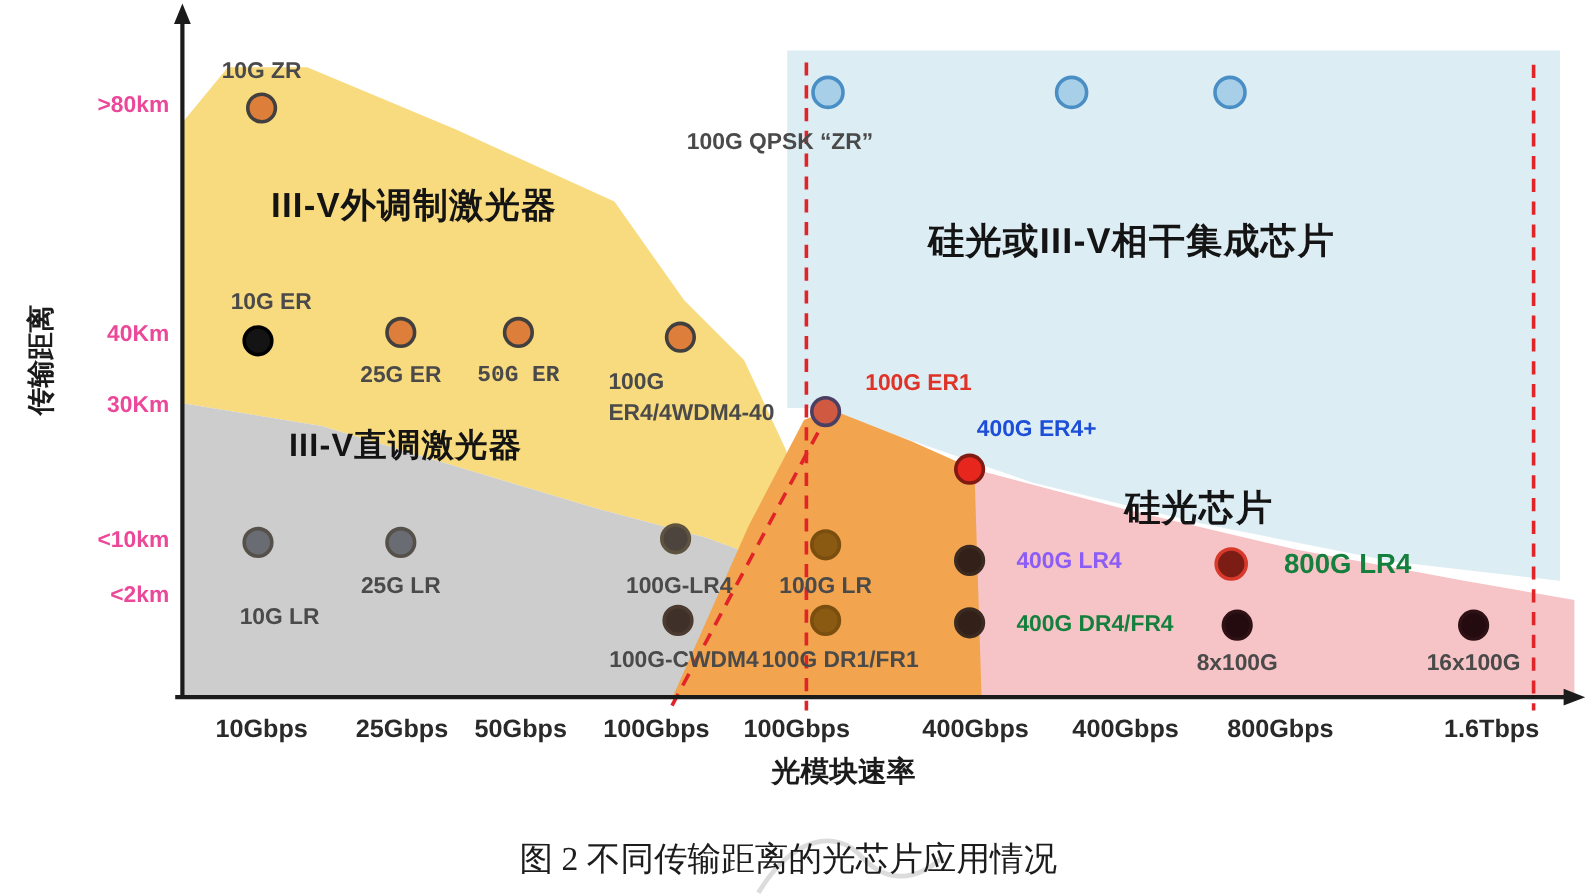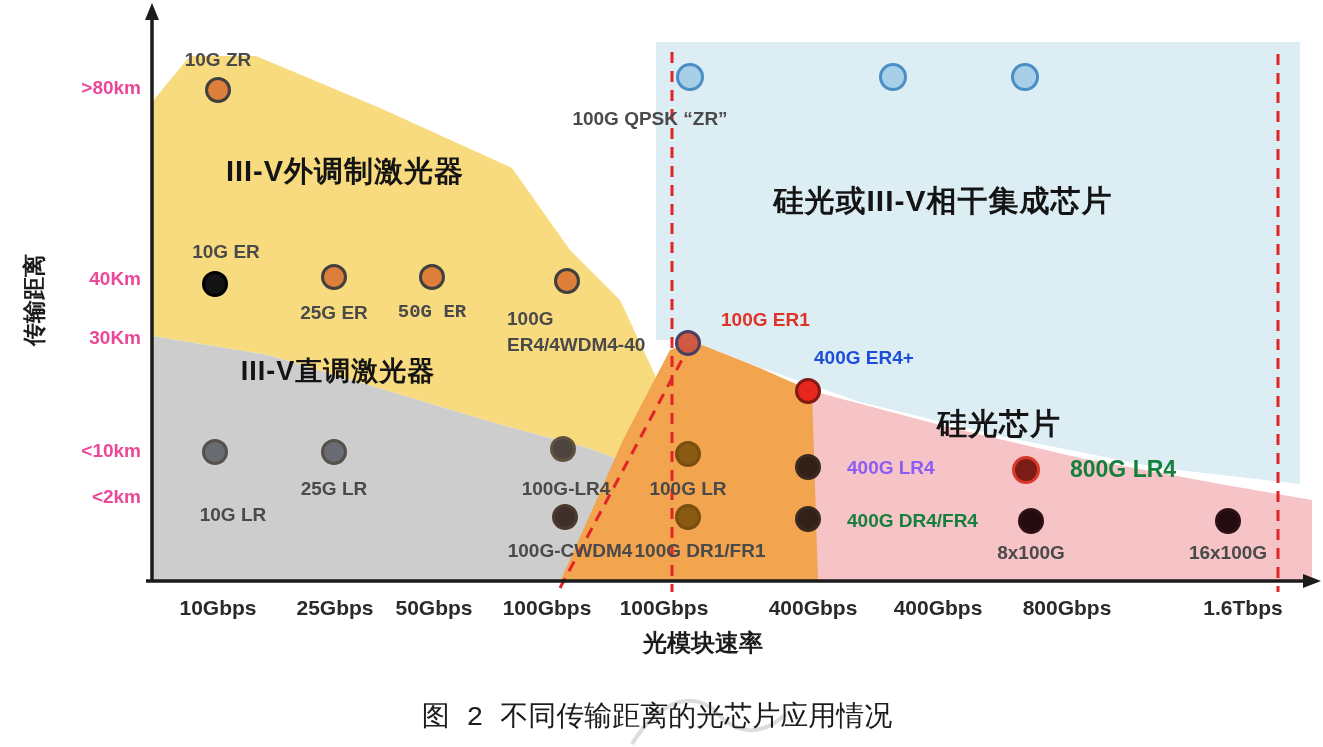--- a/index.html
+++ b/index.html
@@ -20,21 +20,21 @@
                 color:#141414;white-space:nowrap;letter-spacing:1px;}
   .tick-x{position:absolute;top:596px;transform:translateX(-50%);font-weight:700;
           font-size:21px;color:#2a2a2a;white-space:nowrap;}
   .tick-y{position:absolute;right:1182px;transform:translateY(-50%);font-weight:700;
           font-size:19px;color:#ec4899;text-align:right;white-space:nowrap;}
   .y-title{position:absolute;left:34px;top:300px;transform:translate(-50%,-50%) rotate(-90deg);
            font-weight:700;font-size:23px;color:#1b1b1b;white-space:nowrap;}
   .x-title{position:absolute;left:703px;top:643px;transform:translate(-50%,-50%);
            font-weight:700;font-size:24px;color:#1b1b1b;white-space:nowrap;}
   .caption{position:absolute;left:657px;top:716px;transform:translate(-50%,-50%);
-           font-family:Liberation Mono, monospace;font-size:28px;color:#1c1c1c;white-space:nowrap;}
+           font-family:Liberation Serif, serif;font-size:28px;color:#1c1c1c;white-space:nowrap;}
 </style>
 </head>
 <body>
 
 <div class="canvas">
 
   <svg width="1323" height="747" viewBox="0 0 1323 747">
 
     <polygon points="656,42 1300,42 1300,484 1160,468 1000,436 860,402 745,362 688,340 656,340" style="fill: rgb(220, 237, 244);"></polygon>
     <polygon points="152,102 190,56 256,56 380,108 512,168 570,250 620,300 655,375 668,432 668,463 634,465 588,448 498,424 388,391 268,355 152,336" style="fill: rgb(248, 219, 126);"></polygon>

